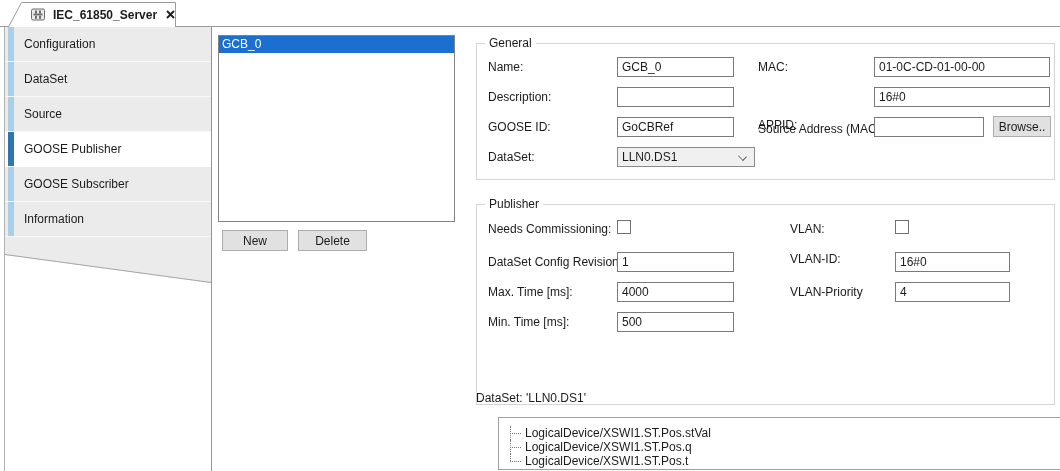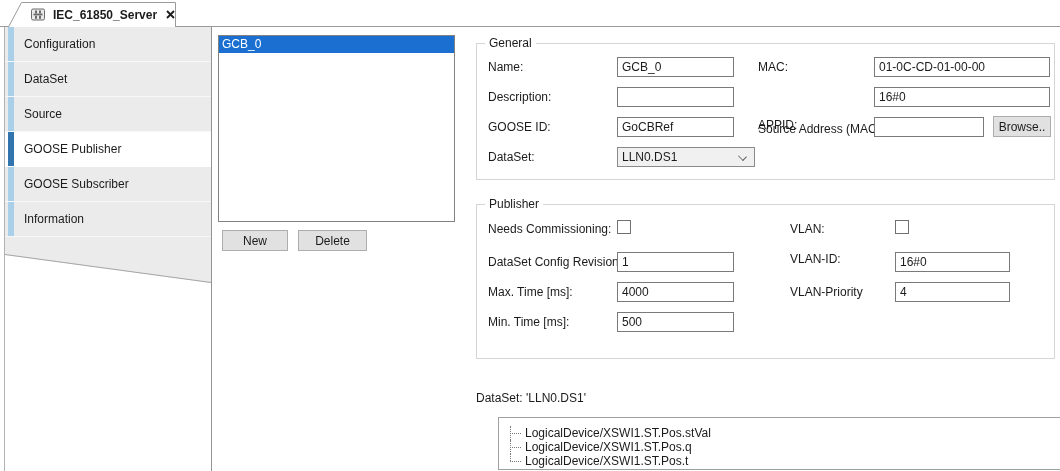--- a/index.html
+++ b/index.html
@@ -141,21 +141,21 @@
   <span class="lbl" style="left:758px; top:122px;">Source Address (MAC):</span>
   <input class="tb" style="left: 874px; top: 117px; width: 110px;" value="">
   <div class="btn btn-browse">Browse..</div>
 
   <span class="lbl" style="left:488px; top:150px;">DataSet:</span>
   <div class="combo" style="left:617px; top:147px; width:138px;">
     <span>LLN0.DS1</span>
     <span class="chev"></span>
   </div>
 
-  <div class="groupbox" style="left:476px; top:204px; width:579px; height:155px;padding-left:20px;">
+  <div class="groupbox" style="left:476px; top:204px; width:579px; height:201px;padding-left:20px;">
     <span class="legend">Publisher</span>
   </div>
   <span class="lbl" style="left:488px; top:222px;">Needs Commissioning:</span>
   <div class="cb" style="left:617px; top:220px;"></div>
   <span class="lbl" style="left:790px; top:222px;">VLAN:</span>
   <div class="cb" style="left:895px; top:220px;"></div>
 
   <span class="lbl" style="left:488px; top:255px;">DataSet Config Revision:</span>
   <input class="tb" style="left: 617px; top: 252px; width: 117px;" value="1">
   <span class="lbl" style="left:790px; top:252px;text-align:right;">VLAN-ID:</span>

